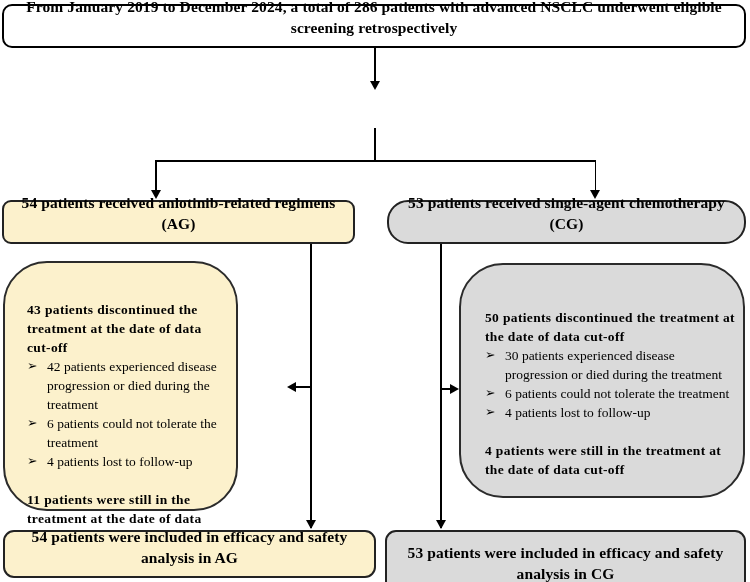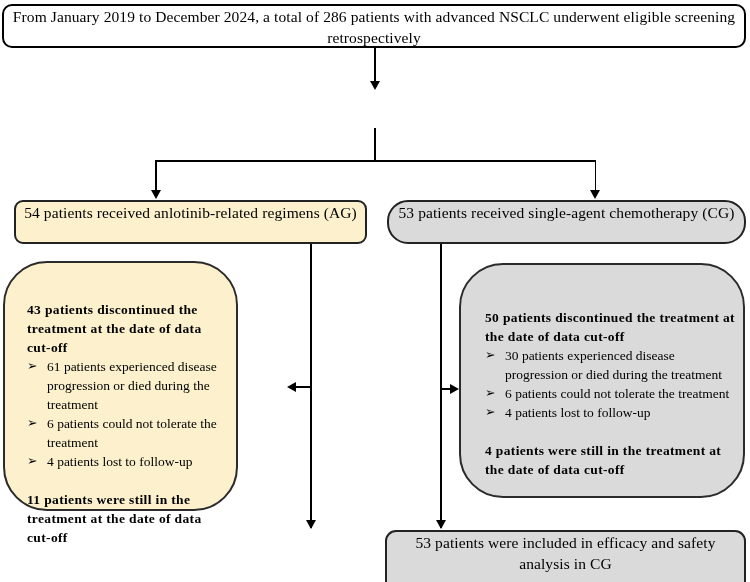--- a/index.html
+++ b/index.html
@@ -3,24 +3,24 @@
 <meta charset="utf-8">
 <style>
   * { margin:0; padding:0; box-sizing:border-box; }
   html,body { background:#ffffff; }
   body { font-family:"Liberation Serif", serif; color:#000; }
   #stage {
     position:relative; width:750px; height:582px; background:#fff;
     overflow:hidden;
   }
   .node {
-    position:absolute; display:flex; align-items:flex-start; justify-content:center;
-    text-align:center; font-weight:normal; font-size:15.5px; line-height:21px;
+    position:absolute; display:flex; align-items:flex-end; justify-content:center;
+    text-align:center; font-weight:bold; font-size:15.5px; line-height:21px;
     background:#fff; border:2.4px solid #000; border-radius:10px;
-    padding:0 8px; letter-spacing:0.1px;
+    padding:8px 8px; letter-spacing:0.1px;
   }
   .fill-ag { background:#FCF1CC; border:2px solid #222; }
   .fill-cg { background:#DADADA; border:2px solid #222; }
   .branch { border-radius:9px; }
   .final  { border-radius:11px; }
   .detail {
     position:absolute; background:#FCF1CC; border:2px solid #2b2b2b;
     border-radius:44px; font-size:13.5px; line-height:19px; text-align:left;
   }
   .detail-inner { padding:37px 8px 0 22px; }
@@ -50,21 +50,21 @@
   <div class="ah ah-down" style="left:370px; top:81px;"></div>
 
 
   <div class="vline" style="left:374px; top:128px; height:33px;"></div>
   <div class="hline" style="left:155px; top:160px; width:441px;"></div>
   <div class="vline" style="left:155px; top:160px; height:32px;"></div>
   <div class="ah ah-down" style="left:151px; top:190px;"></div>
   <div class="vline" style="left:594.5px; top:160px; height:32px;"></div>
   <div class="ah ah-down" style="left:590px; top:190px;"></div>
 
-  <div class="node fill-ag branch" style="left:2px; top:200px; width:353px; height:44px;margin-left:12px;">
+  <div class="node fill-ag branch" style="left:2px; top:200px; width:353px; height:44px;">
     <span>54 patients received anlotinib-related regimens (AG)</span>
   </div>
 
   <div class="node fill-cg branch" style="left:387px; top:200px; width:359px; height:44px;border-radius:21px;">
     <span>53 patients received single-agent chemotherapy (CG)</span>
   </div>
 
   <div class="vline" style="left:310px; top:244px; height:284px;"></div>
   <div class="ah ah-down" style="left:306px; top:520px;"></div>
 
@@ -75,21 +75,21 @@
   <div class="ah ah-down" style="left:436px; top:520px;"></div>
 
   <div class="hline" style="left:441px; top:388px; width:11px;"></div>
   <div class="ah ah-right" style="left:450px; top:384px;"></div>
 
   <div class="detail" style="left:3px; top:261px; width:235px; height:250px;">
     <div class="detail-inner">
       <div class="detail-header">43 patients discontinued the treatment at the date of data cut-off</div>
       <div class="reason">
         <span class="bullet">➢</span>
-        <span>61 patients experienced disease progression or died during the treatment</span>
+        <span>42 patients experienced disease progression or died during the treatment</span>
       </div>
       <div class="reason">
         <span class="bullet">➢</span>
         <span>6 patients could not tolerate the treatment</span>
       </div>
       <div class="reason">
         <span class="bullet">➢</span>
         <span>4 patients lost to follow-up</span>
       </div>
       <div class="detail-footer">11 patients were still in the treatment at the date of data cut-off</div>
@@ -108,18 +108,21 @@
         <span>6 patients could not tolerate the treatment</span>
       </div>
       <div class="reason">
         <span class="bullet">➢</span>
         <span>4 patients lost to follow-up</span>
       </div>
       <div class="detail-footer">4 patients were still in the treatment at the date of data cut-off</div>
     </div>
   </div>
 
+  <div class="node fill-ag final" style="left:3px; top:530px; width:373px; height:48px;">
+    <span>54 patients were included in efficacy and safety analysis in AG</span>
+  </div>
 
   <div class="node fill-cg final" style="left:385px; top:530px; width:361px; height:64px;">
     <span>53 patients were included in efficacy and safety analysis in CG</span>
   </div>
 
 </div>
 
 </body></html>

